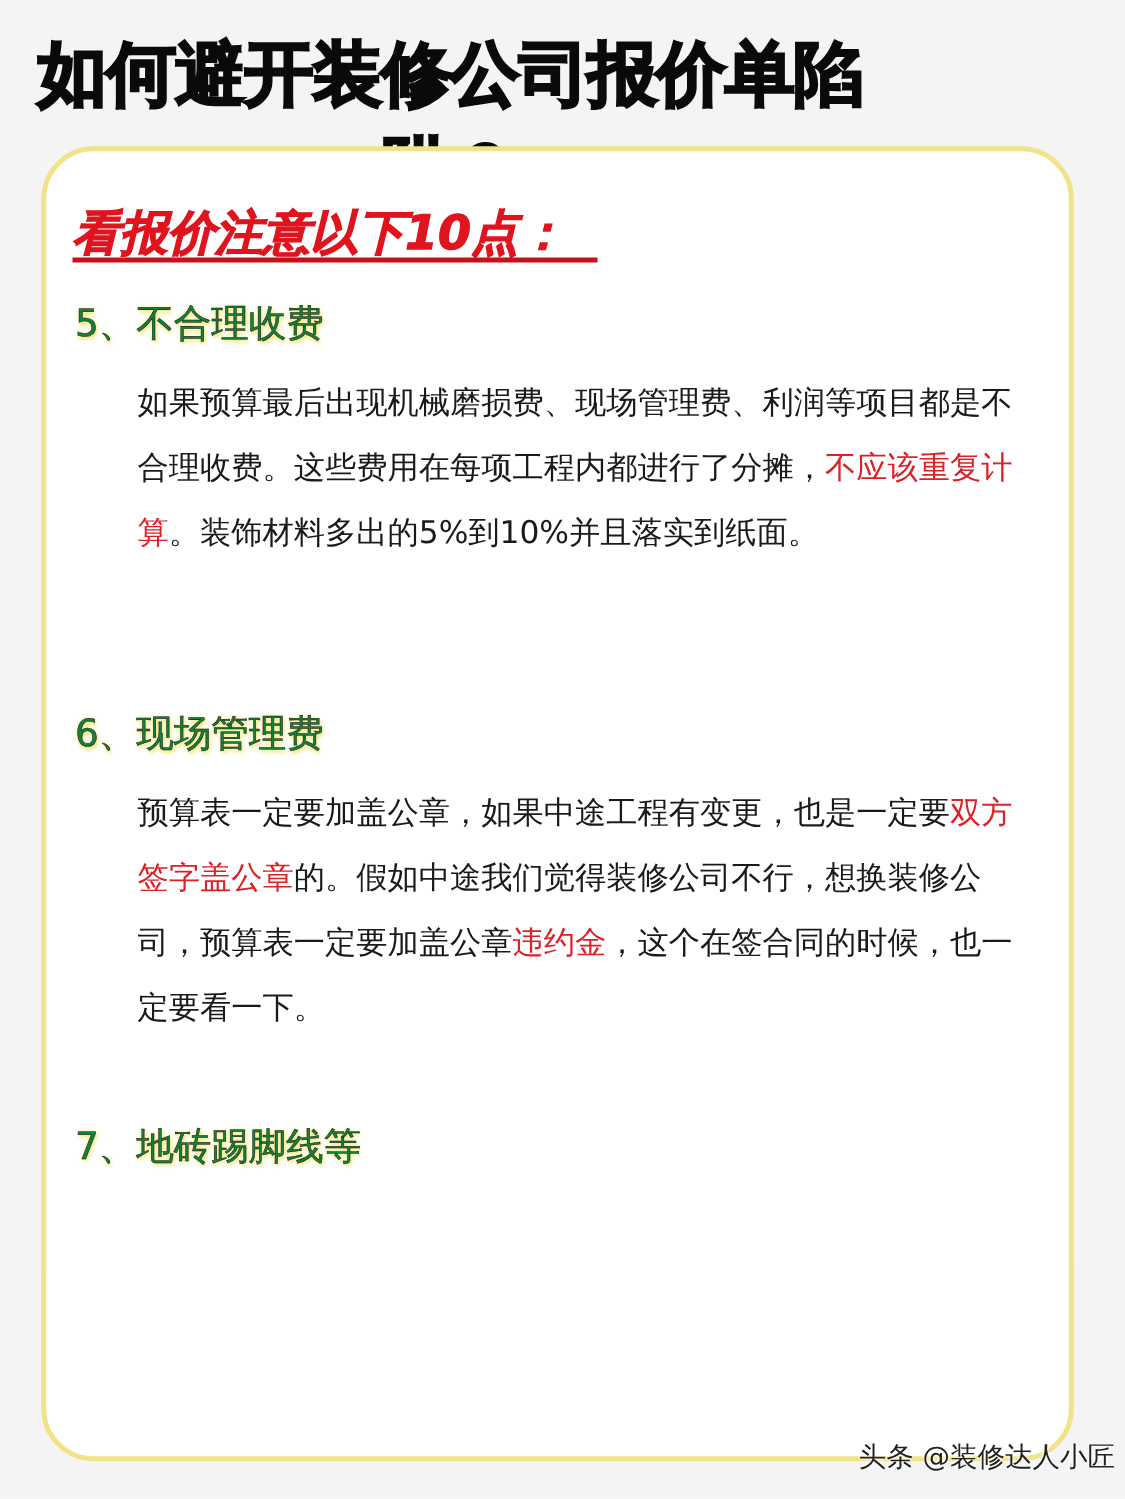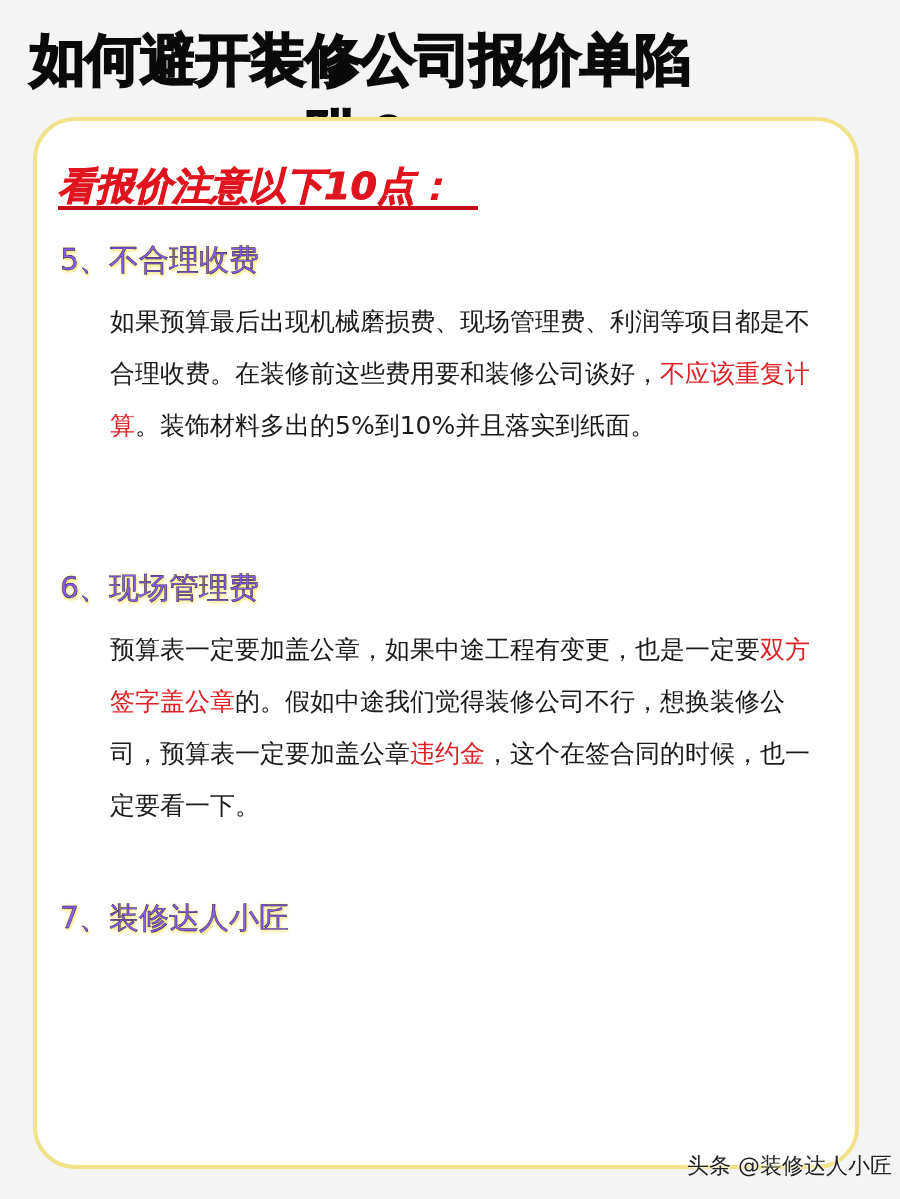--- a/index.html
+++ b/index.html
@@ -30,21 +30,21 @@
     color: #e0141e; line-height: 48px;
     -webkit-text-stroke: 1px #e0141e;
     letter-spacing: 0px;
   }
   .subhead-underline {
     position: absolute; left: 58px; top: 206px;
     width: 420px; height: 4px; background: #c8101a;
   }
   .section { position: absolute; left: 60px; width: 780px; }
   .sec-title {
-    font-size: 30px; color: #8b5cf6;
+    font-size: 30px; color: #15803d;
     line-height: 44px; margin: 0;
     text-shadow: 1px 2px 3px #f3e36a, 0 0 4px #f6ea8a;
     -webkit-text-stroke: 0.4px #111;
   }
   .sec-body {
     margin: 14px 0 0 50px; width: 720px;
     font-size: 25px; color: #1a1a1a;
     line-height: 52px;
   }
   .hl { color: #dc2227; }
@@ -60,28 +60,28 @@
 <div class="title">如何避开装修公司报价单陷阱？</div>
 
 <div class="card"></div>
 
 <div class="subhead">看报价注意以下10点：</div>
 <div class="subhead-underline"></div>
 
 <div class="section" style="top:238px;">
   <p class="sec-title"><span>5、</span><span>不合理收费</span></p>
   <div class="sec-body">
-    <span>如果预算最后出现机械磨损费、现场管理费、利润等项目都是不合理收费。在装修前这些费用要和装修公司谈好，</span><span class="hl">不应该重复计算</span><span>。装饰材料多出的5%到10%并且落实到纸面。</span>
+    <span>如果预算最后出现机械磨损费、现场管理费、利润等项目都是不合理收费。这些费用在每项工程内都进行了分摊，</span><span class="hl">不应该重复计算</span><span>。装饰材料多出的5%到10%并且落实到纸面。</span>
   </div>
 </div>
 
 <div class="section" style="top:566px;">
   <p class="sec-title"><span>6、</span><span>现场管理费</span></p>
   <div class="sec-body">
     <span>预算表一定要加盖公章，如果中途工程有变更，也是一定要</span><span class="hl">双方签字盖公章</span><span>的。假如中途我们觉得装修公司不行，想换装修公司，预算表一定要加盖公章</span><span class="hl">违约金</span><span>，这个在签合同的时候，也一定要看一下。</span>
   </div>
 </div>
 
 <div class="section" style="top:896px;">
-  <p class="sec-title"><span>7、</span><span>装修达人小匠</span></p>
+  <p class="sec-title"><span>7、</span><span>地砖踢脚线等</span></p>
 </div>
 
 <div class="watermark">头条 @装修达人小匠</div>
 
 </body></html>

